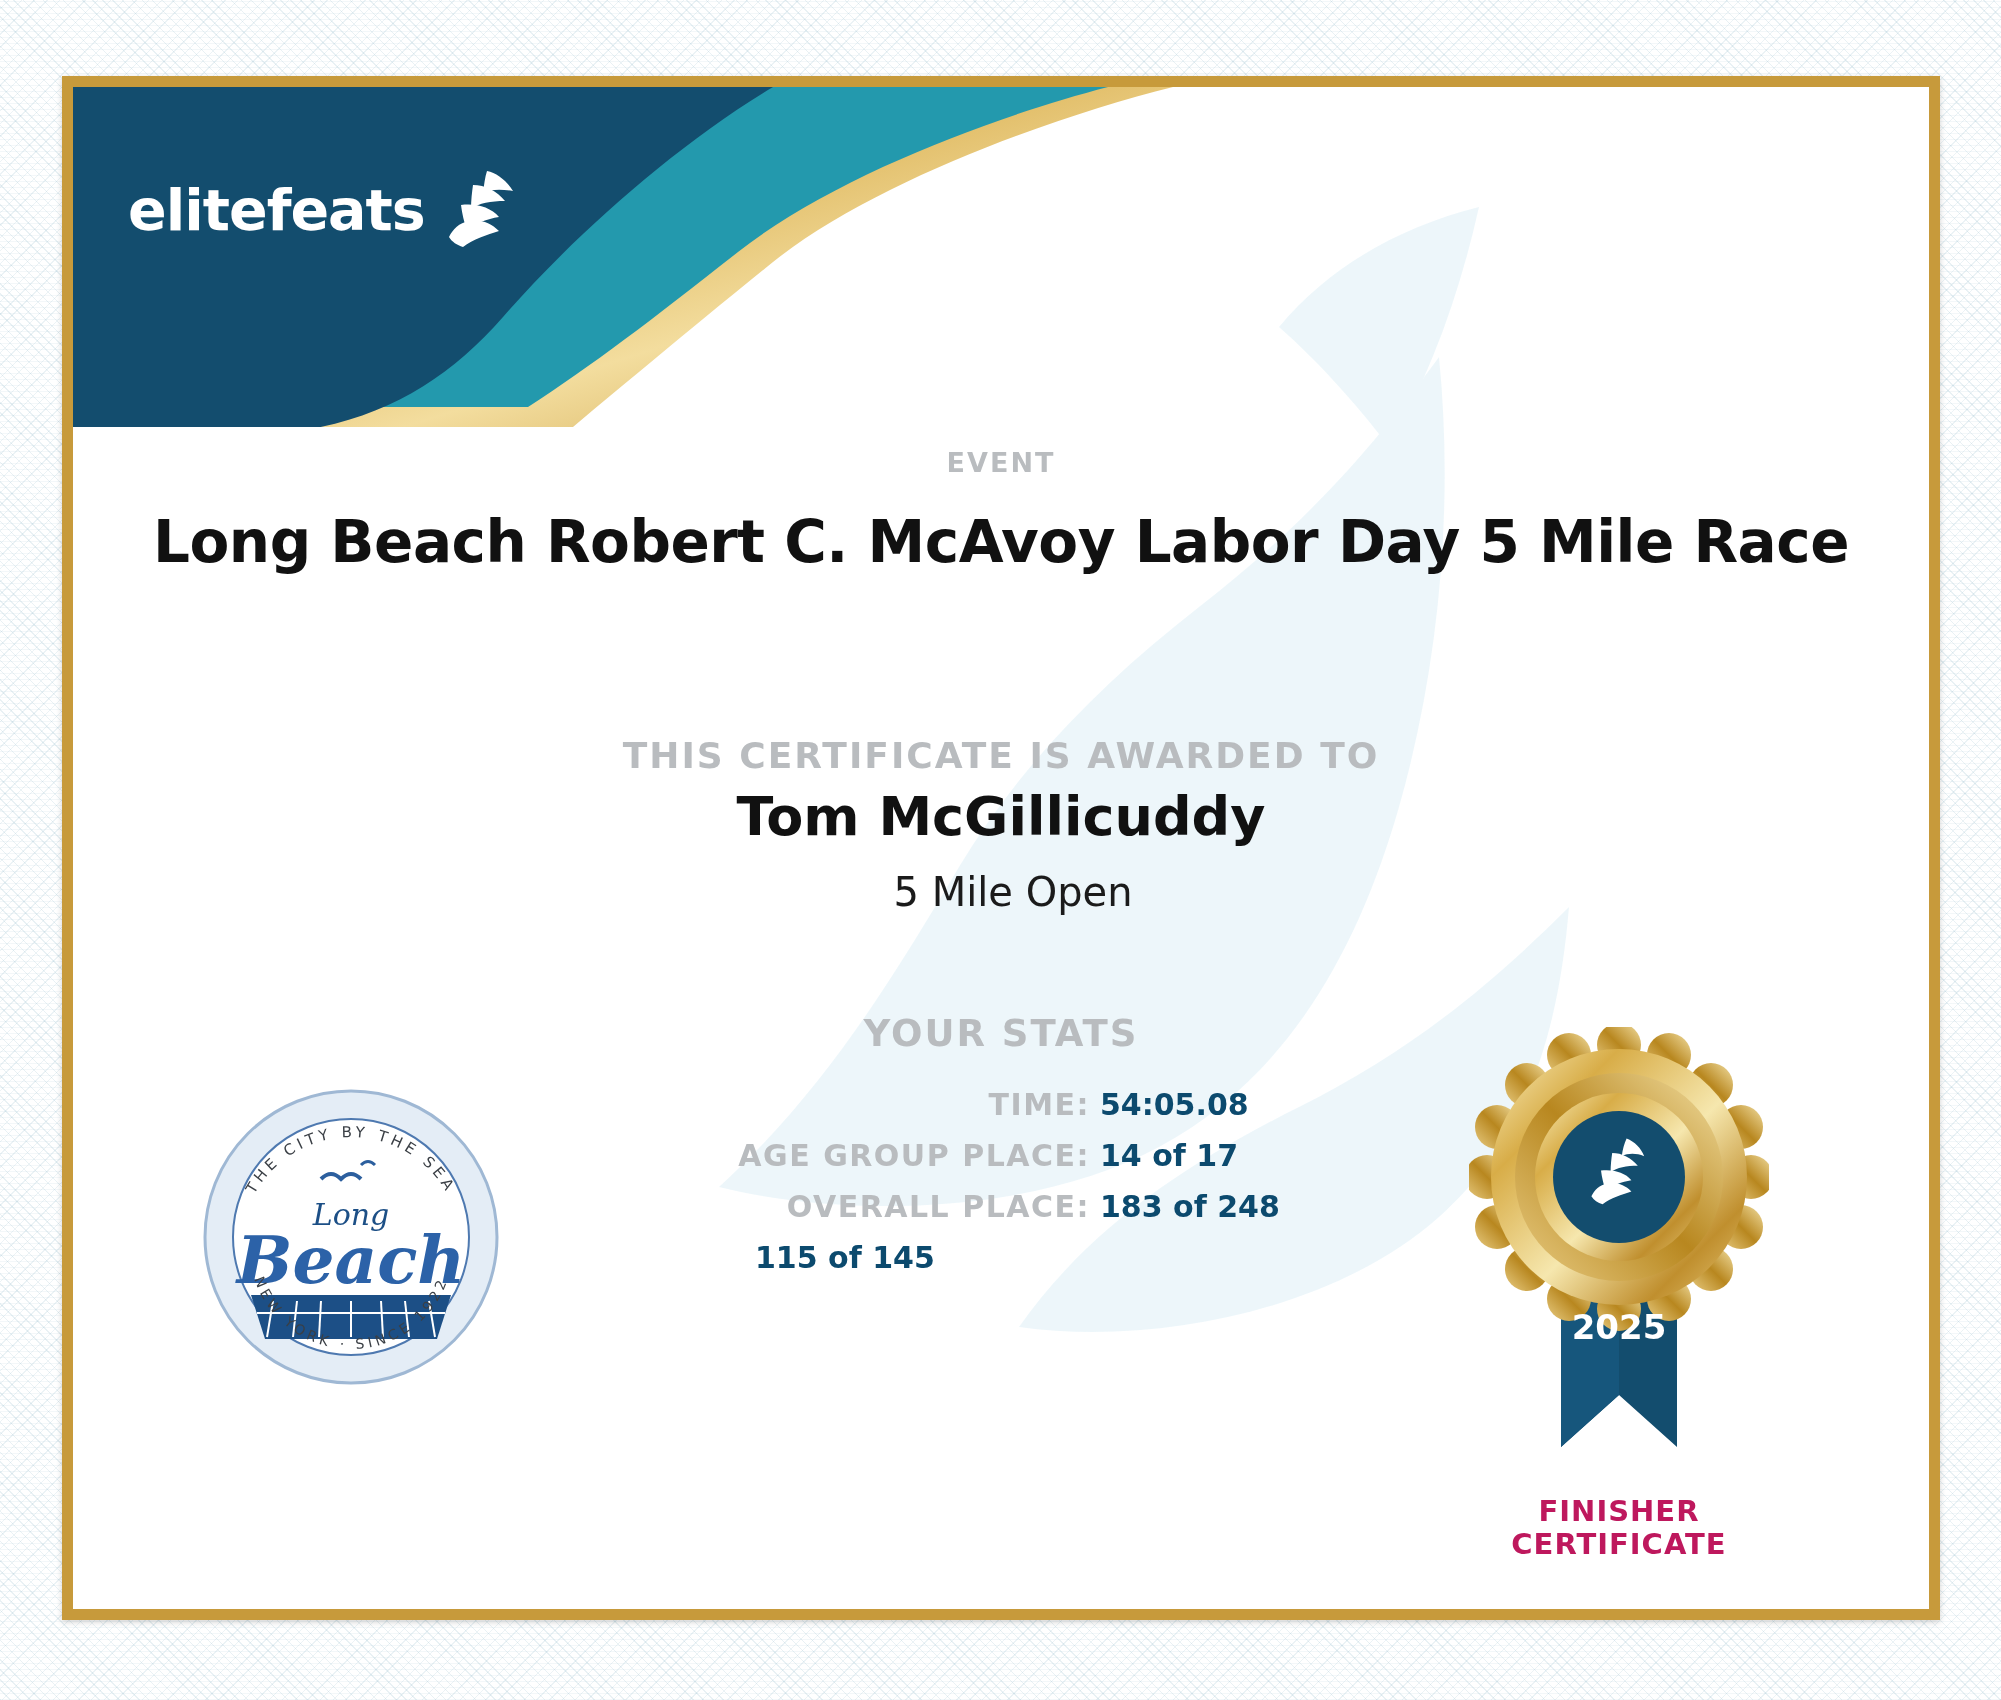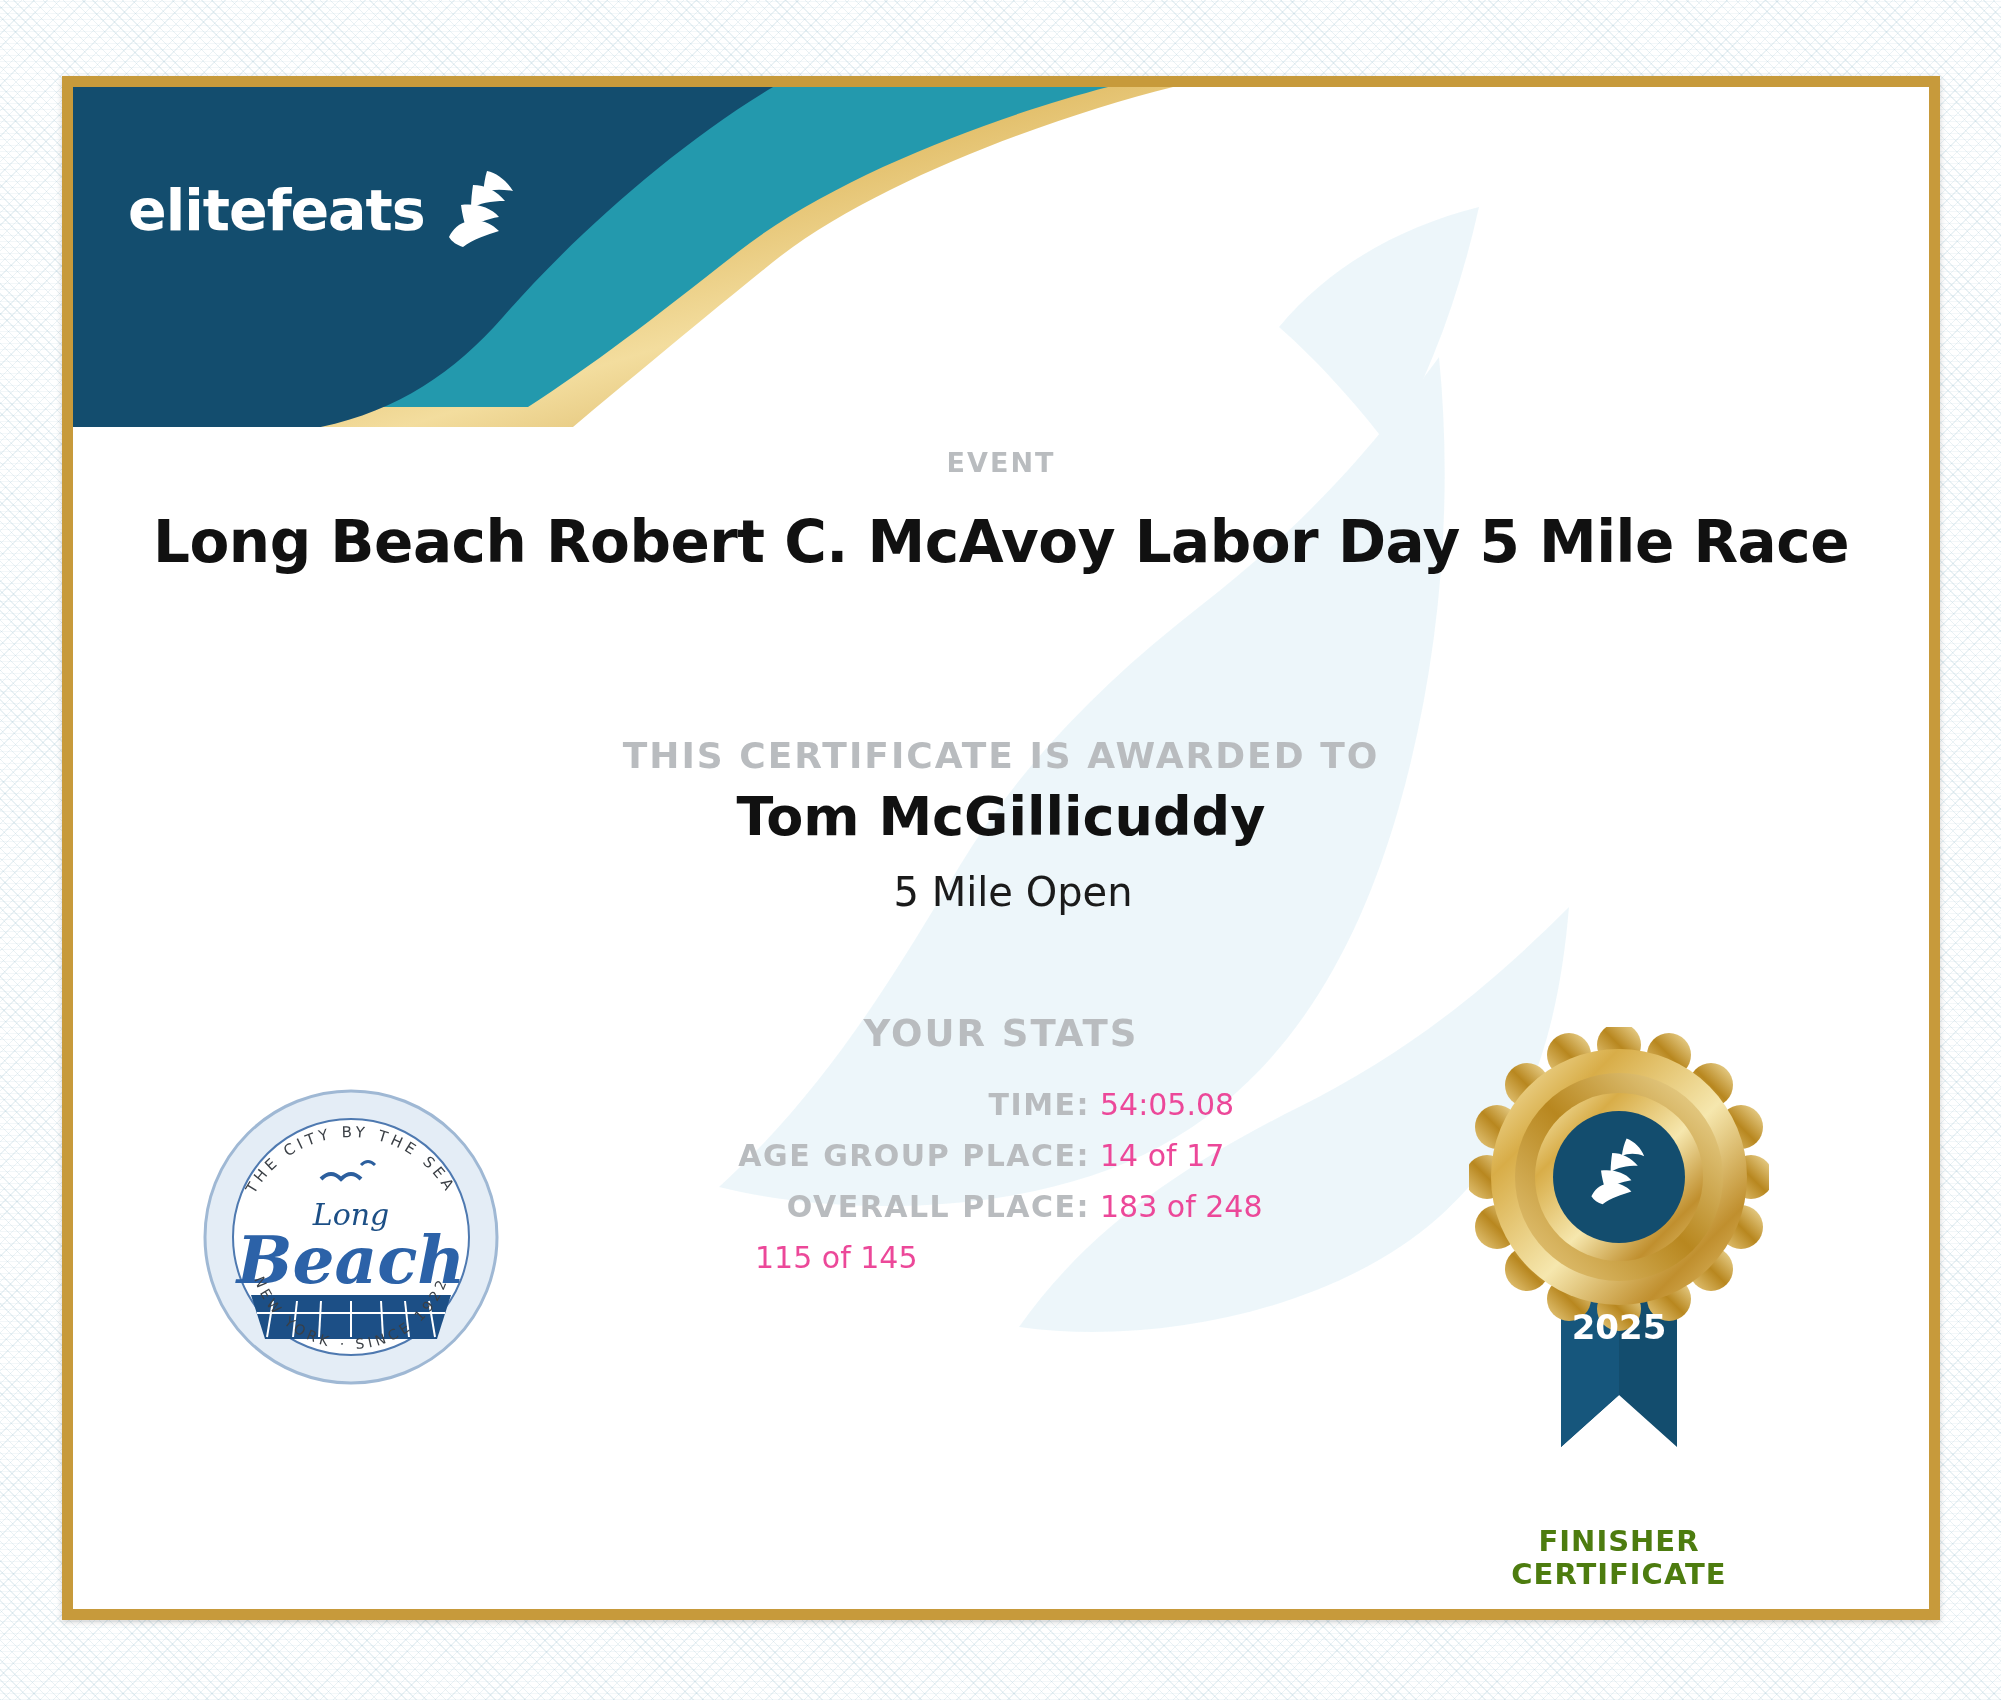--- a/index.html
+++ b/index.html
@@ -159,23 +159,23 @@
     color: #b9bcbf;
     font-size: 30px;
     font-weight: bold;
     letter-spacing: 1.5px;
     font-family: "DejaVu Sans", sans-serif;
     padding-right: 10px;
   }
   .stat-val {
     width: 500px;
     text-align: left;
-    color: #ec4899;
+    color: #0c4a6e;
     font-size: 30px;
-    font-weight: normal;
+    font-weight: bold;
     font-family: "DejaVu Sans", sans-serif;
   }
 
   
   .seal {
     position: absolute;
     left: 128px;
     top: 1000px;
     width: 300px;
     height: 300px;
@@ -185,24 +185,24 @@
   .medal {
     position: absolute;
     right: 160px;
     top: 940px;
     width: 300px;
     height: 440px;
   }
   .medal-caption {
     position: absolute;
     right: 130px;
-    top: 1438px;
+    top: 1408px;
     width: 360px;
     text-align: center;
-    color: #4d7c0f;
+    color: #be185d;
     font-size: 29px;
     font-weight: bold;
     line-height: 1.15;
     letter-spacing: 1px;
     font-family: "DejaVu Sans", sans-serif;
   }
 </style>
 </head>
 <body>
 

